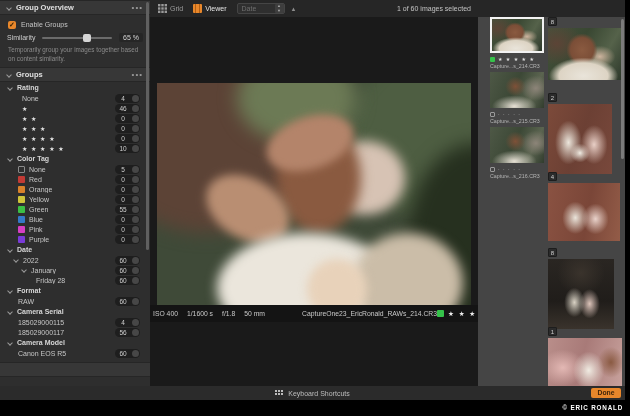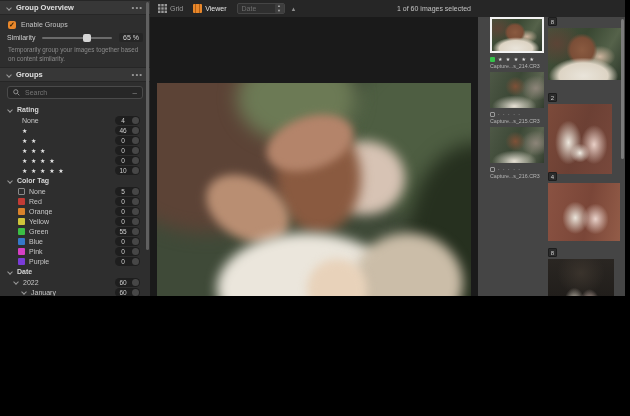--- a/index.html
+++ b/index.html
@@ -1,16 +1,16 @@
 <!DOCTYPE html>
 <html><head>
 <meta charset="utf-8">
 <style>
   html,body{margin:0;padding:0;background:#000;}
-  .stage{position:relative;width:630px;height:296px;background:#000;overflow:hidden;
+  .stage{position:relative;width:630px;height:416px;background:#000;overflow:hidden;
          font-family:"Liberation Sans",sans-serif;-webkit-font-smoothing:antialiased;}
   .stage *{box-sizing:border-box;}
 
   
   .sidebar{position:absolute;left:0;top:0;width:150px;height:386px;background:#2e2e2e;overflow:hidden;}
   .sb-scroll{position:absolute;left:146px;top:2px;width:3px;height:248px;background:#606060;border-radius:2px;}
   .hdr{display:flex;align-items:center;height:15px;padding:0 7px;background:#373737;
        border-top:1px solid #262626;border-bottom:1px solid #262626;}
   .hdr .ttl{font-size:7.5px;font-weight:bold;color:#e0e0e0;flex:1;}
   .dots{color:#9a9a9a;font-size:8px;letter-spacing:1px;line-height:4px;}
@@ -149,28 +149,20 @@
     </div>
 
     <div class="desc">Temporarily group your images together based on content similarity.</div>
 
     <div class="hdr">
       <span class="chev"></span>
       <span class="ttl">Groups</span>
       <span class="dots">•••</span>
     </div>
 
-    <div class="search">
-      <svg width="7" height="7" viewBox="0 0 10 10" style="margin-right:3px;">
-        <circle cx="4" cy="4" r="3" fill="none" stroke="#9a9a9a" stroke-width="1.3"></circle>
-        <line x1="6.4" y1="6.4" x2="9" y2="9" stroke="#9a9a9a" stroke-width="1.3"></line>
-      </svg>
-      <input placeholder="Search" style="">
-      <span class="minus">–</span>
-    </div>
 
     <div class="subhdr">
       <span class="chev"></span>
       <span>Rating</span>
     </div>
     <div class="row" style="padding-left:22px;">
       <span class="lbl">None</span>
       <span class="pill">
           <span class="num">4</span>
           <span class="knob"></span>

